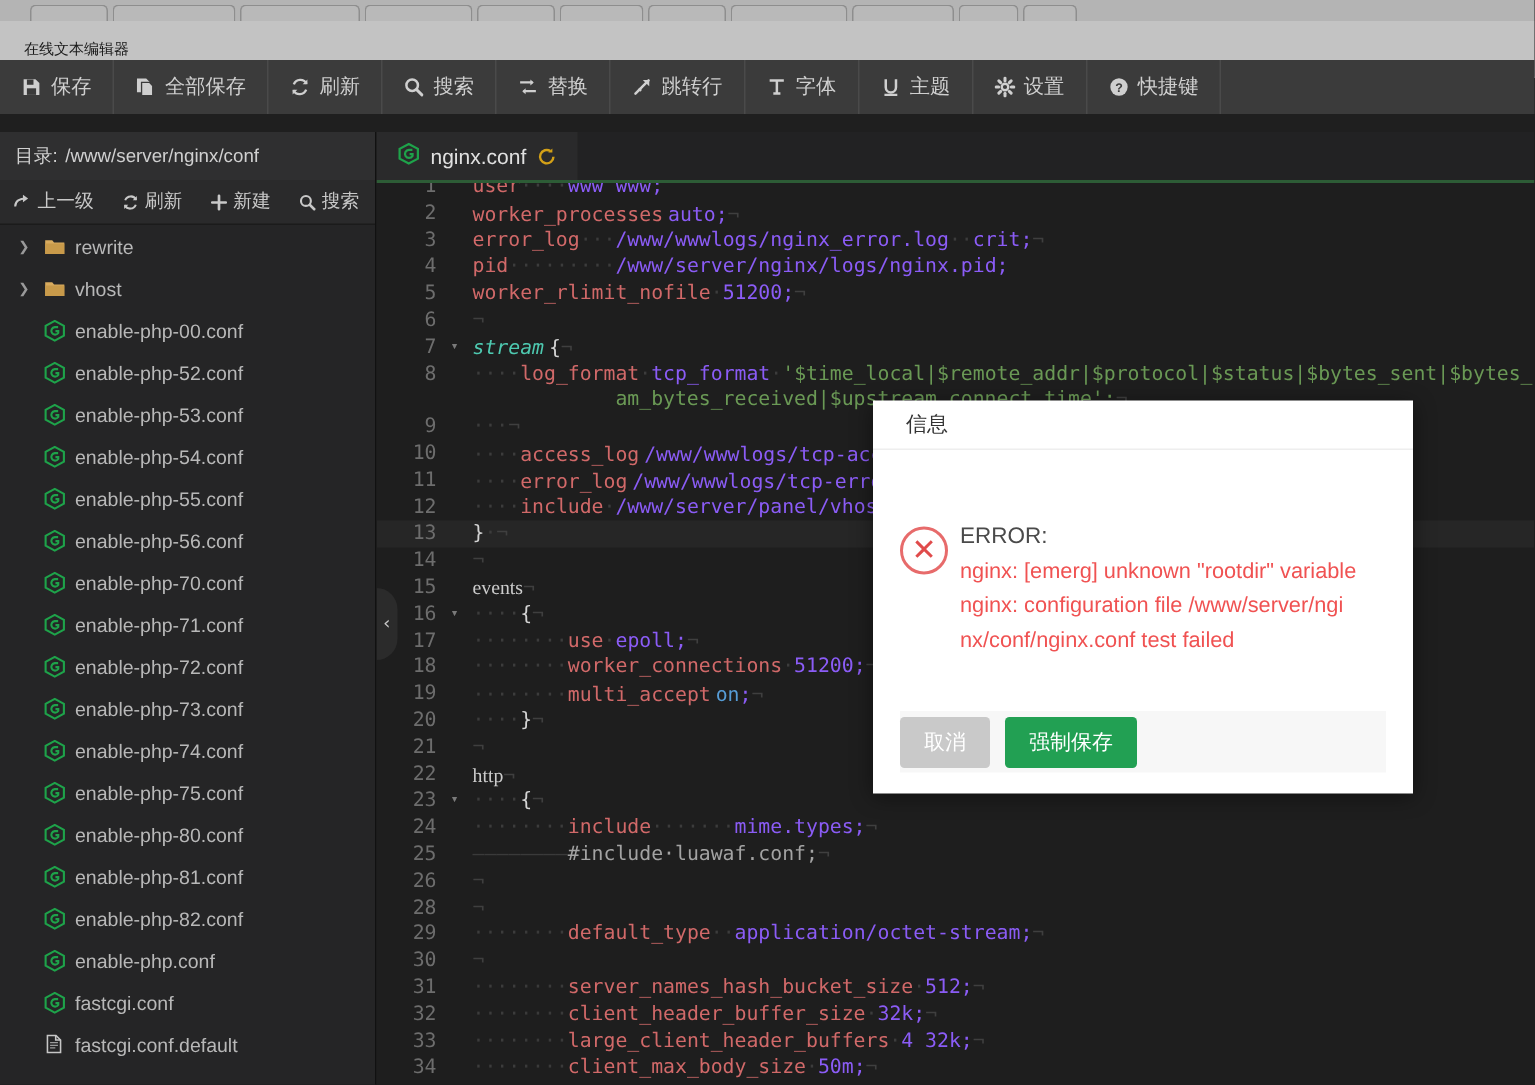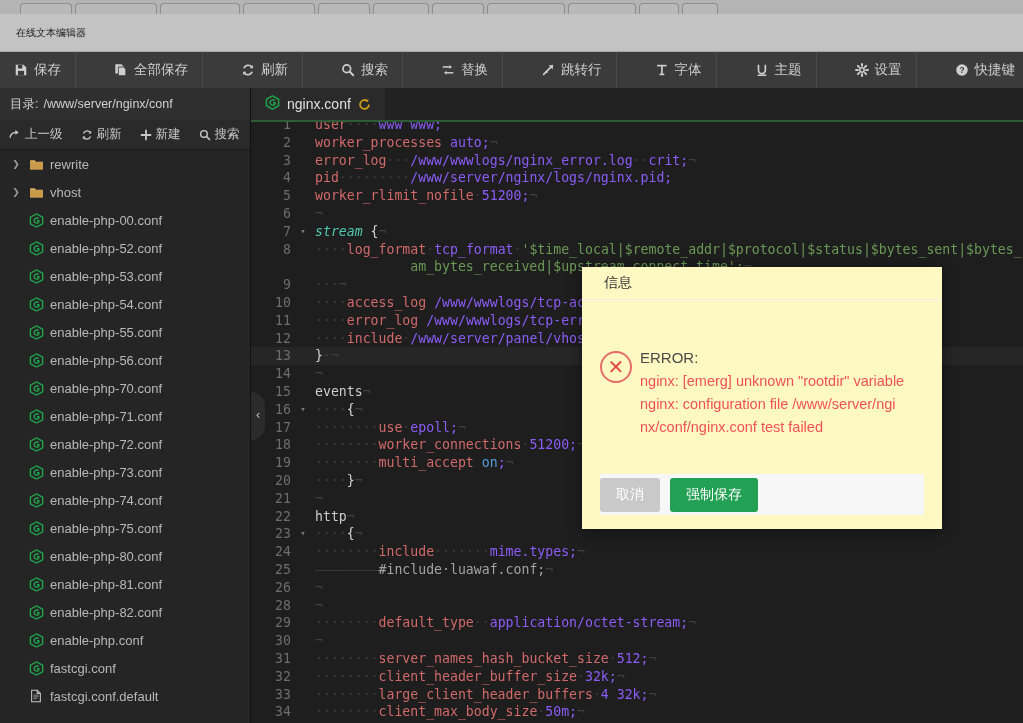--- a/index.html
+++ b/index.html
@@ -35,24 +35,24 @@
     display: flex; align-items: center;
     padding-left: 16px;
     border-bottom: 1px solid #a8a8a8;
   }
   #title-bar .title-text {
     font-size: 10px; color: #1a1a1a;
   }
 
   
   #main-toolbar {
-    position: absolute; top: 52px; left: 0;
+    position: absolute; top: 40px; left: 0;
     width: 1023px; height: 36px;
     background: #3b3b3b;
-    display: flex; align-items: stretch; gap: 24px;
+    display: flex; align-items: stretch;
   }
   .tb-item {
     display: flex; align-items: center; gap: 6px;
     padding: 0 14px;
     color: #cfcfcf; font-size: 13.5px;
     border-right: 1px solid #4a4a4a;
     cursor: pointer; white-space: nowrap;
   }
   .tb-item .ic { display: inline-flex; align-items: center; }
   .tb-item svg { display: block; }
@@ -146,39 +146,39 @@
   
   .t-dir   { color: #d16969; }
   .t-str   { color: #6a9955; }
   .t-val   { color: #8b5cf6; }
   .t-on    { color: #569cd6; }
   .t-cmt   { color: #a3a3a3; }
   .t-ws    { color: #3c3c3c; }
   .t-eol   { color: #3f3f3f; }
   .t-punct { color: #d4d4d4; }
   .t-blk   { color: #4ec9b0; font-style: italic; }
-  .t-plain { color: #cccccc; }
+  .t-plain { color: #cccccc; font-family: Liberation Serif, serif; }
   .t-guide { color: #3a3a3a; }
 
   
   #collapse-handle {
     position: absolute; left: 0; top: 270px;
     width: 14px; height: 48px;
     background: #2b2b2b;
     border-radius: 0 22px 22px 0;
     display: flex; align-items: center; justify-content: center;
     color: #c9c9c9; font-size: 12px; cursor: pointer;
     z-index: 5;
   }
 
   
   #modal {
     position: absolute; left: 582px; top: 267px;
     width: 360px; height: 262px;
-    background: #fef9c3;
+    background: #ffffff;
     box-shadow: 0 2px 14px rgba(0,0,0,.45);
     z-index: 50;
     display: flex; flex-direction: column; gap: 35px;
   }
   #modal-header {
     height: 45px; display: flex; align-items: center;
     padding-left: 22px;
     font-size: 14px; color: #333;
     border-bottom: 1px solid #eeeeee;
   }

